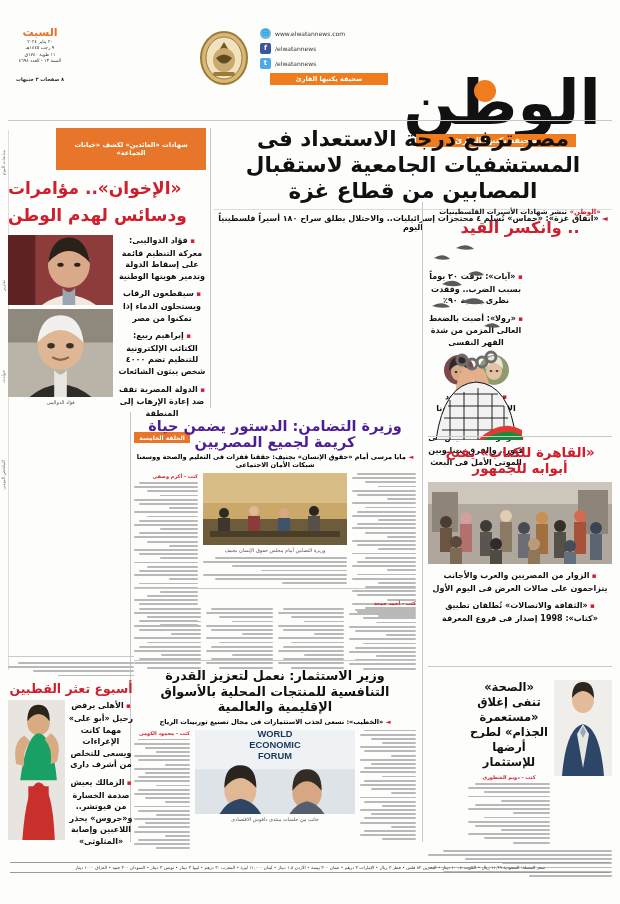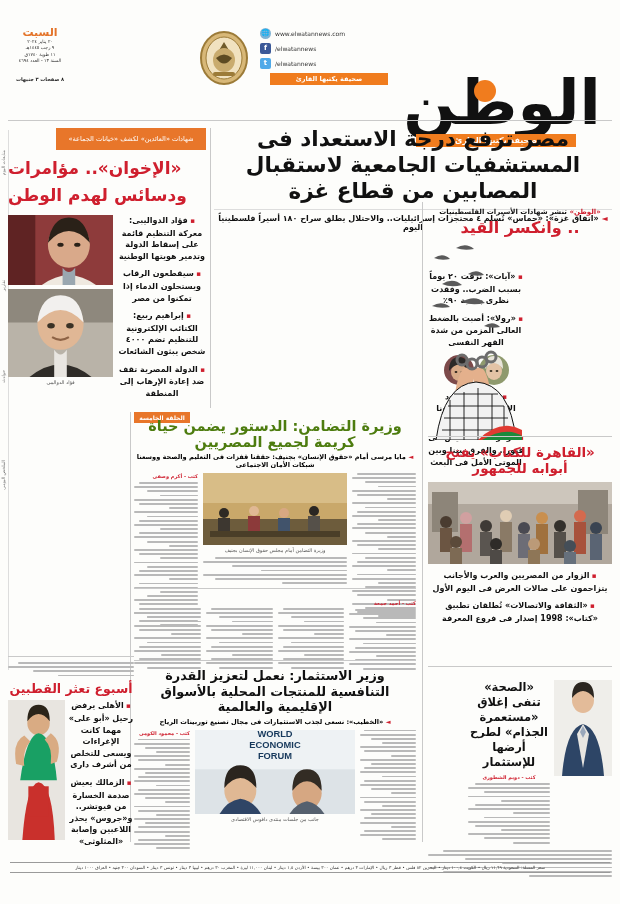--- a/index.html
+++ b/index.html
@@ -51,22 +51,22 @@
     border:1.4px solid #e9d9b8; border-right:none;
     padding:5px 7px 0 7px; text-align:right;
   }
   .promo p { font-size:9.2px; line-height:14px; color:#111; font-weight:bold; }
   .promo .cam { font-size:7px; color:#999; margin-top:1px; }
 
   .rule { position:absolute; background:#c9c9c9; }
 
   
   .kicker {
-    background:#e8762a; color:#fff; font-size:6.6px; font-weight:normal;
-    text-align:center; padding:7px 3px; letter-spacing:.1px;
+    background:#e8762a; color:#fff; font-size:6.6px; font-weight:bold;
+    text-align:center; padding:13px 3px; letter-spacing:.1px;
   }
   .hl-red { color:#cf1f2e; font-weight:bold; }
   .hl-black { color:#111; font-weight:bold; }
   .bullets { list-style:none; }
   .bullets li {
     font-size:8px; line-height:11.6px; color:#111; font-weight:bold;
     margin-bottom:6px; text-align:center;
   }
   .bullets li::before { content:"▪ "; color:#cf1f2e; font-size:7px; }
   .fake-txt { color:#4a4a4a; }
@@ -116,21 +116,21 @@
   .faces { display:flex; gap:5px; justify-content:center; margin:4px 0 6px 0; }
   .face { width:30px; height:30px; border-radius:50%; overflow:hidden; }
 
   
   .sec-book { position:absolute; left:428px; top:444px; width:184px; }
   .sec-book h2 { font-size:13.5px; line-height:16px; text-align:center; color:#cf1f2e; }
   .sec-book .photo { height:82px; margin-top:6px; }
 
   
   .sec-solid { position:absolute; left:134px; top:418px; width:282px; }
-  .sec-solid h2 { font-size:14.5px; text-align:center; color:#4d7c0f; }
+  .sec-solid h2 { font-size:14.5px; text-align:center; color:#4c1d95; }
   .sec-solid .deck { font-size:6.6px; font-weight:bold; text-align:center; margin-top:3px; }
   .solid-body { display:flex; gap:5px; margin-top:4px; }
   .solid-body .col { flex:1; }
   .solid-ph { height:72px; }
 
   
   .sec-forgn { position:absolute; left:134px; top:596px; width:282px; }
   .sec-forgn h2 { font-size:12.5px; text-align:center; color:#111; }
   .forgn-body { display:flex; gap:5px; margin-top:4px; }
   .forgn-body .col { flex:1; }

